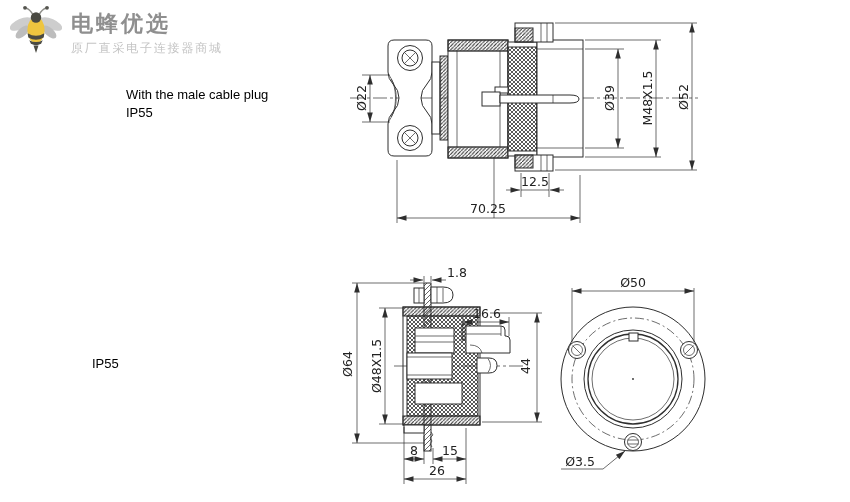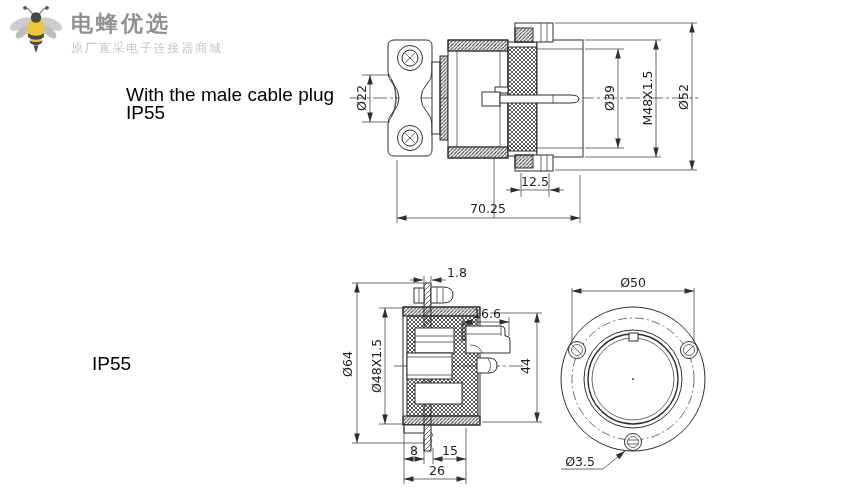--- a/index.html
+++ b/index.html
@@ -5,21 +5,21 @@
   html,body{margin:0;padding:0;background:#fff;}
   .stage{position:relative;width:850px;height:502px;background:#fff;overflow:hidden;
          font-family:"Liberation Sans",sans-serif;}
   
   .logo{position:absolute;left:10px;top:5px;display:flex;align-items:flex-start;gap:9px;}
   .logo-text{display:flex;flex-direction:column;}
   .logo-title{font-family:"DejaVu Sans",sans-serif;font-size:22px;font-weight:bold;
               color:#8f8f8f;letter-spacing:3px;line-height:26px;margin-top:6px;}
   .logo-subtitle{font-size:12px;color:#c4c4c4;letter-spacing:1.8px;margin-top:3px;}
   
-  .caption{position:absolute;font-size:19px;color:#000;line-height:18px;}
+  .caption{position:absolute;font-size:13px;color:#000;line-height:18px;}
   #cap1{left:126px;top:86px;}
   #cap2{left:92px;top:355px;}
   
   svg.drawing{position:absolute;left:0;top:0;}
   .lw{stroke:#2e2e2e;stroke-width:1;fill:none;}
   .thin{stroke-width:0.7;}
   .cl{stroke-width:0.7;stroke-dasharray:14,3,3,3;}
   .clc{stroke-width:0.7;stroke-dasharray:9,3,2,3;}
   text.dim{font-family:"DejaVu Sans",sans-serif;font-size:12.5px;fill:#222;
            stroke:none;text-anchor:middle;}

